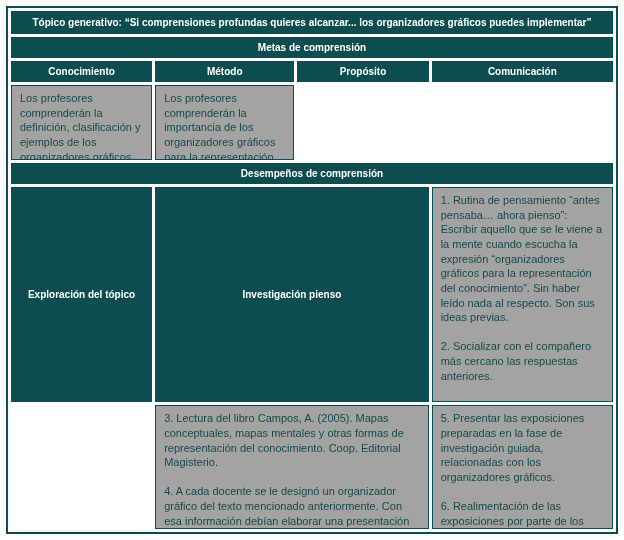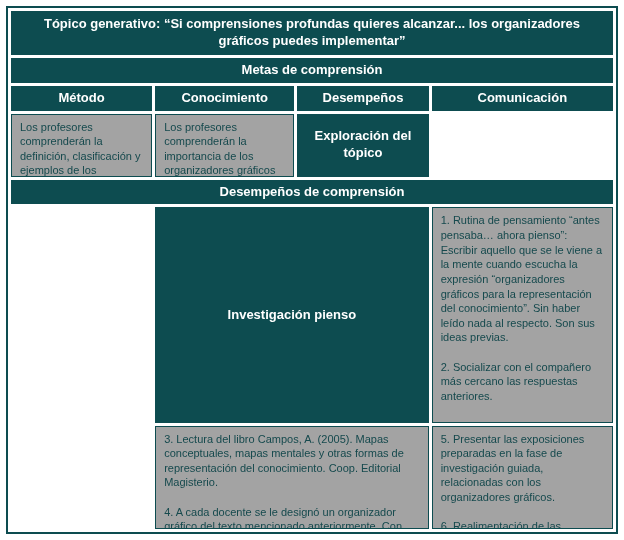--- a/index.html
+++ b/index.html
@@ -27,21 +27,21 @@
     grid-template-rows: auto auto auto 146fr auto auto 240fr;
     gap: 3px;
   }
   .span-all { grid-column: 1 / -1; }
   .span-mid { grid-column: 2 / 4; }
   .hcell {
     background: #0d4c50;
     border: 1.5px solid #0d4c50;
     color: #ffffff;
     font-weight: bold;
-    font-size: 13px;
+    font-size: 10px;
     line-height: 1.3;
     text-align: center;
     display: flex;
     align-items: center;
     justify-content: center;
     padding: 3px 8px;
   }
   .topic { padding: 4px 14px; }
   .bcell {
     border: 1.5px solid #0d4c50;
@@ -58,31 +58,31 @@
 <body>
 
 <div class="page">
   <div class="frame">
     <div class="grid">
 
       <div class="hcell topic span-all">Tópico generativo: “Si comprensiones profundas quieres alcanzar... los organizadores gráficos puedes implementar”</div>
 
       <div class="hcell span-all">Metas de comprensión</div>
 
+      <div class="hcell">Conocimiento</div>
       <div class="hcell">Método</div>
-      <div class="hcell">Conocimiento</div>
-      <div class="hcell">Desempeños</div>
+      <div class="hcell">Propósito</div>
       <div class="hcell">Comunicación</div>
 
       <div class="bcell">Los profesores comprenderán la definición, clasificación y ejemplos de los organizadores gráficos para la representación del conocimiento.</div>
       <div class="bcell">Los profesores comprenderán la importancia de los organizadores gráficos para la representación del conocimiento en los procesos de enseñanza y de aprendizaje.</div>
 
+      <div class="hcell span-all">Desempeños de comprensión</div>
+
       <div class="hcell">Exploración del tópico</div>
-
-      <div class="hcell span-all">Desempeños de comprensión</div>
       <div class="hcell span-mid">Investigación pienso</div>
 
       <div class="bcell">1. Rutina de pensamiento “antes pensaba… ahora pienso”: Escribir aquello que se le viene a la mente cuando escucha la expresión “organizadores gráficos para la representación del conocimiento”. Sin haber leído nada al respecto. Son sus ideas previas.
 
 2. Socializar con el compañero más cercano las respuestas anteriores.</div>
       <div class="bcell span-mid">3. Lectura del libro Campos, A. (2005). Mapas conceptuales, mapas mentales y otras formas de representación del conocimiento. Coop. Editorial Magisterio.
 
 4. A cada docente se le designó un organizador gráfico del texto mencionado anteriormente. Con esa información debían elaborar una presentación en PowerPoint con las siguientes diapositivas: portada (título, imagen, autor, fecha), definición, partes, un ejemplo de la técnica con un tema propio del área de enseñanza de cada uno y las referencias (textos utilizados).</div>
       <div class="bcell">5. Presentar las exposiciones preparadas en la fase de investigación guiada, relacionadas con los organizadores gráficos.
 

